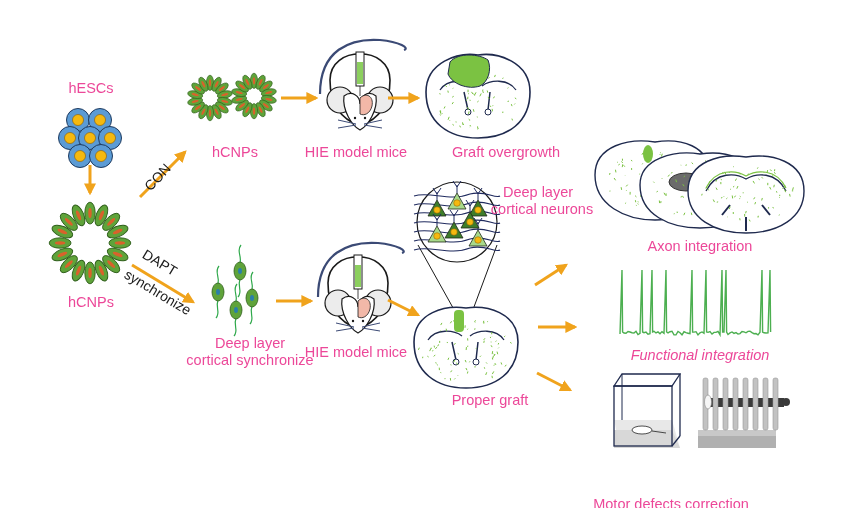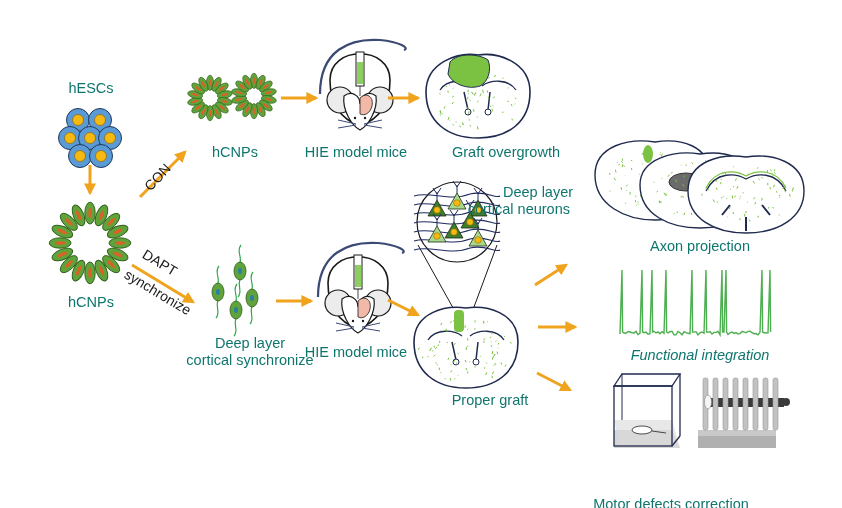--- a/index.html
+++ b/index.html
@@ -1,18 +1,18 @@
 <!DOCTYPE html>
 <html><head>
 <meta charset="utf-8">
 <style>
   html, body { margin:0; padding:0; background:#ffffff; }
   body { width:842px; height:508px; position:relative; overflow:hidden; font-family:"Liberation Sans", sans-serif; color:#1a1a1a; }
   svg#fig { position:absolute; left:0; top:0; }
-  .lbl { position:absolute; font-size:14.5px; line-height:17px; text-align:center; white-space:nowrap; color:#0f766e; }
+  .lbl { position:absolute; font-size:14.5px; line-height:17px; text-align:center; white-space:nowrap; color:#ec4899; }
   .rot { position:absolute; font-size:14px; white-space:nowrap; transform-origin:left top; }
 </style>
 </head>
 <body>
 
 <svg id="fig" width="842" height="508" viewBox="0 0 842 508">
   <defs>
     <marker id="ah" viewBox="0 0 10 10" refX="8" refY="5" markerWidth="4" markerHeight="4" orient="auto">
       <path d="M0,0 L10,5 L0,10 z" fill="#f0a31c"></path>
     </marker>
@@ -654,17 +654,17 @@
 <div class="rot" style="left:141px; top:183px; transform:rotate(-47deg);">CON</div>
 <div class="rot" style="left:148px; top:246px; transform:rotate(31deg);">DAPT</div>
 <div class="rot" style="left:130px; top:266px; transform:rotate(31deg);">synchronize</div>
 <div class="lbl" style="left:200px; top:144px; width:70px;">hCNPs</div>
 <div class="lbl" style="left:296px; top:144px; width:120px;">HIE model mice</div>
 <div class="lbl" style="left:442px; top:144px; width:128px;">Graft overgrowth</div>
 <div class="lbl" style="left:175px; top:335px; width:150px;">Deep layer</div>
 <div class="lbl" style="left:175px; top:352px; width:150px;">cortical synchronize</div>
 <div class="lbl" style="left:296px; top:344px; width:120px;">HIE model mice</div>
 <div class="lbl" style="left:478px; top:184px; width:120px;">Deep layer</div>
-<div class="lbl" style="left:450px; top:201px; width:120px;text-align:right;">cortical neurons</div>
+<div class="lbl" style="left:482px; top:201px; width:120px;">cortical neurons</div>
 <div class="lbl" style="left:440px; top:392px; width:100px;">Proper graft</div>
-<div class="lbl" style="left:630px; top:238px; width:140px;">Axon projection</div>
+<div class="lbl" style="left:630px; top:238px; width:140px;">Axon integration</div>
 <div class="lbl" style="left:610px; top:347px; width:180px;font-style:italic;">Functional integration</div>
 <div class="lbl" style="left:571px; top:456px; width:200px;margin-top:40px;">Motor defects correction</div>
 
 </body></html>

